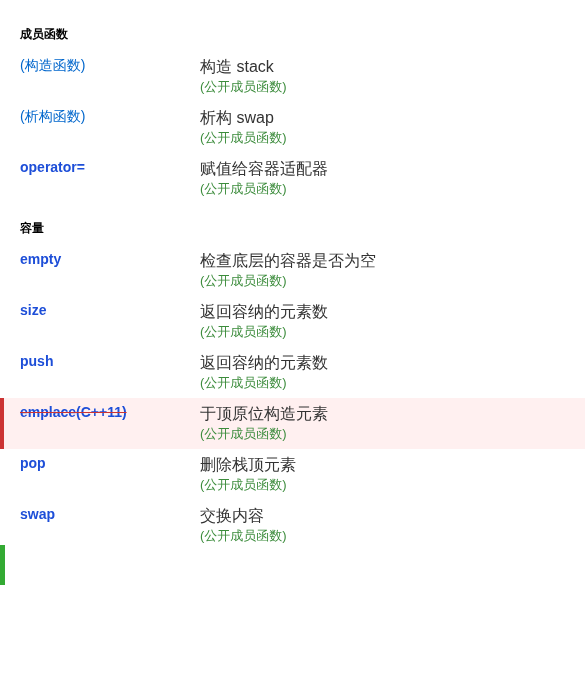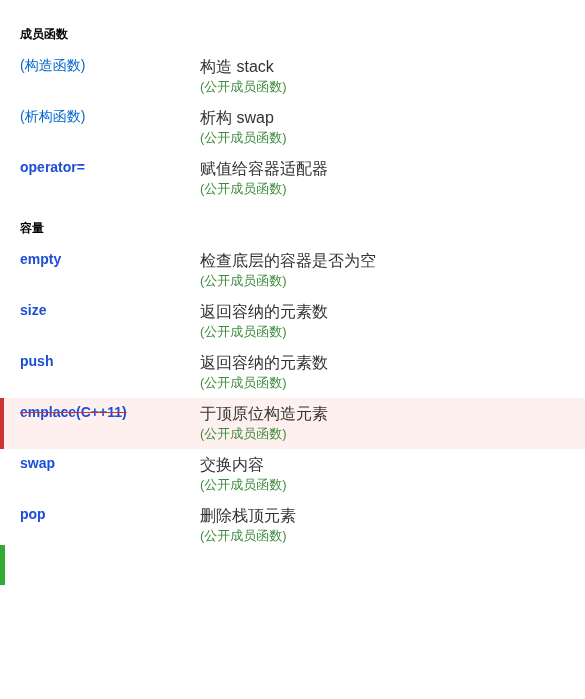--- a/index.html
+++ b/index.html
@@ -179,33 +179,33 @@
             
             <span class="member-name strikethrough" style="text-decoration: line-through; text-decoration-color: #cc3333;">emplace(C++11)</span>
           </td>
           <td>
             <span class="desc-main">于顶原位构造元素</span>
             <span class="desc-sub">(公开成员函数)</span>
           </td>
         </tr>
         <tr>
           <td>
+            <span class="member-name">pop</span>
+          </td>
+          <td>
+            <span class="desc-main">删除栈顶元素</span>
+            <span class="desc-sub">(公开成员函数)</span>
+          </td>
+        </tr>
+        <tr>
+          <td>
             <span class="member-name">swap</span>
           </td>
           <td>
             <span class="desc-main">交换内容</span>
-            <span class="desc-sub">(公开成员函数)</span>
-          </td>
-        </tr>
-        <tr>
-          <td>
-            <span class="member-name">pop</span>
-          </td>
-          <td>
-            <span class="desc-main">删除栈顶元素</span>
             <span class="desc-sub">(公开成员函数)</span>
           </td>
         </tr>
       </tbody>
     </table>
   </div>
 
 </div>
 
 </body></html>

